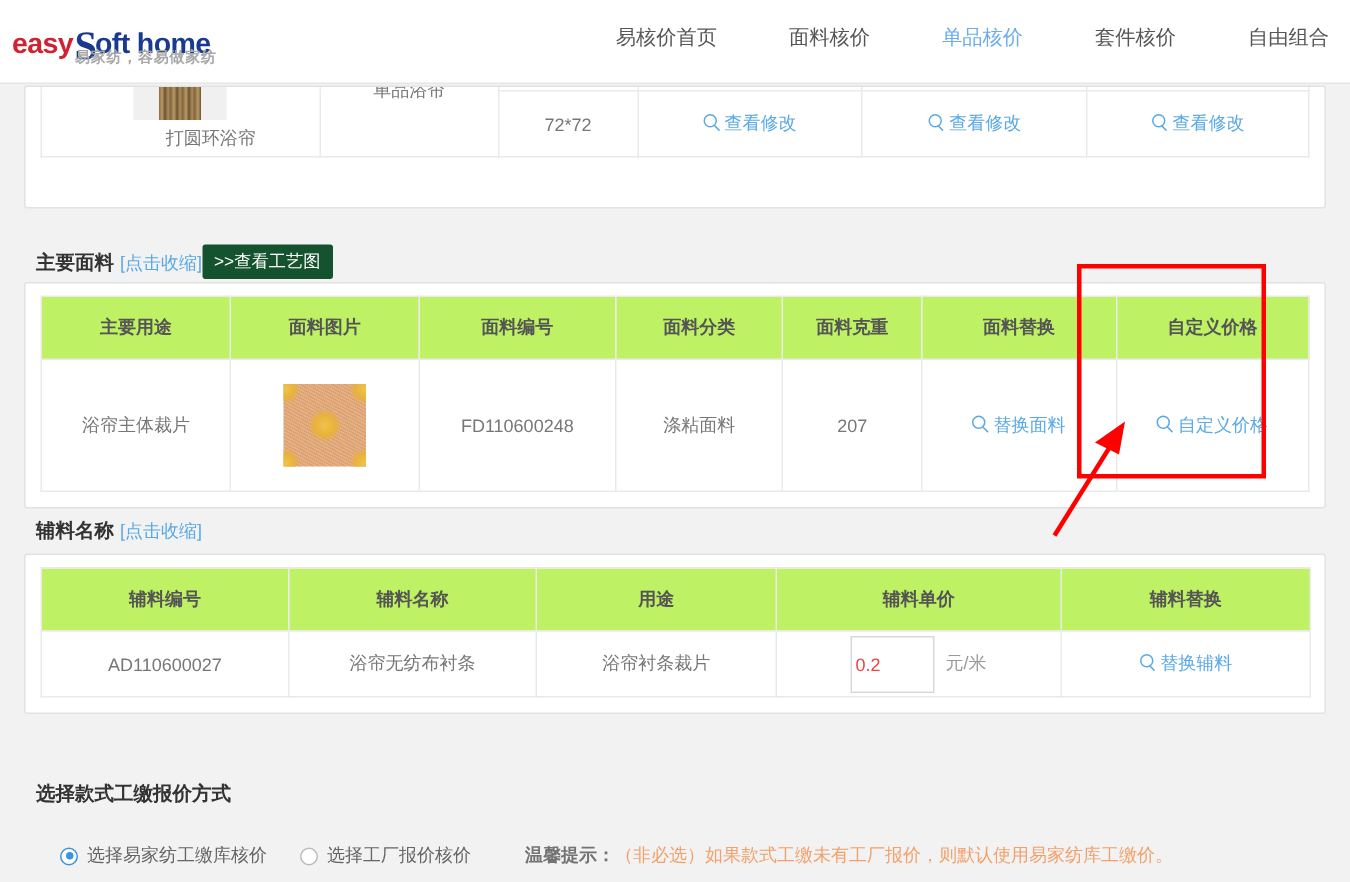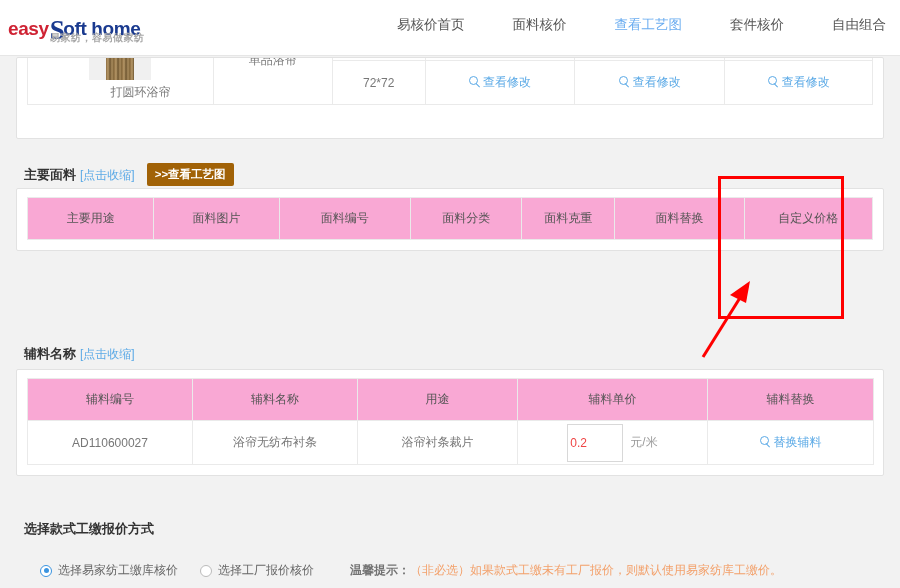--- a/index.html
+++ b/index.html
@@ -72,23 +72,23 @@
   }
   table.grid th, table.grid td {
     border: 1px solid #eaeaea;
     text-align: center;
     vertical-align: middle;
     color: #777;
     font-weight: normal;
     font-size: 12px;
   }
   table.grid th {
-    background: #f9a8d4;
+    background: #bef264;
     color: #555;
-    font-weight: normal;
+    font-weight: bold;
     height: 42px;
   }
   table.grid td { height: 44px; background: #fff; }
 
   .link {
     color: #5aa9e6; cursor: pointer;
     white-space: nowrap; font-size: 12px;
   }
   .mag {
     display: inline-block; position: relative;
@@ -140,23 +140,23 @@
   .sec-title {
     position: absolute; left: 24px;
     font-size: 13px; font-weight: bold; color: #333;
     white-space: nowrap;
   }
   .sec-title .collapse {
     color: #5aa9e6; font-weight: normal; font-size: 12px;
     margin-left: 4px; cursor: pointer;
   }
   .craft-btn {
-    display: inline-block; margin-left: 12px;
-    background: #a16207; color: #fff;
-    font-size: 11.5px; font-weight: bold;
+    display: inline-block; margin-left: 0;
+    background: #14532d; color: #fff;
+    font-size: 11.5px; font-weight: normal;
     padding: 4px 8px; border-radius: 2px;
     cursor: pointer; vertical-align: 1px;
   }
 
   
   #fabric-panel { top: 188px; }
   #acc-panel { top: 369px; }
   .panel-inner { padding: 8px 10px 10px 10px; }
 
   .price-input {
@@ -212,21 +212,21 @@
     <div class="logo-wrap">
       <div class="logo-main">
         <span class="logo-easy">easy</span><span class="logo-s">S</span><span class="logo-soft">oft home</span>
       </div>
       <div class="logo-sub">易家纺，容易做家纺</div>
     </div>
 
     <div class="nav">
       <div class="nav-item">易核价首页</div>
       <div class="nav-item">面料核价</div>
-      <div class="nav-item active">查看工艺图</div>
+      <div class="nav-item active">单品核价</div>
       <div class="nav-item">套件核价</div>
       <div class="nav-item">自由组合</div>
     </div>
   </div>
 
   <div class="panel" id="top-panel">
     <div class="panel-inner" style="padding:6px 10px 0 10px;">
       <table class="grid">
         <colgroup>
           <col style="width:180px">
@@ -280,20 +280,31 @@
         <tbody>
             <tr>
           <th>主要用途</th>
           <th>面料图片</th>
           <th>面料编号</th>
           <th>面料分类</th>
           <th>面料克重</th>
           <th>面料替换</th>
           <th>自定义价格</th>
         </tr>
+        <tr style="height:88px">
+          <td style="height:88px">浴帘主体裁片</td>
+          <td>
+                <div class="swatch"></div>
+              </td>
+          <td>FD110600248</td>
+          <td>涤粘面料</td>
+          <td>207</td>
+          <td><span class="link"><span class="mag"></span><span>替换面料</span></span></td>
+          <td><span class="link"><span class="mag"></span><span>自定义价格</span></span></td>
+        </tr>
       </tbody>
         </table>
     </div>
   </div>
 
   <div class="sec-title" style="top:345px;">
     <span>辅料名称</span><span class="collapse">[点击收缩]</span>
   </div>
 
   <div class="panel" id="acc-panel">

